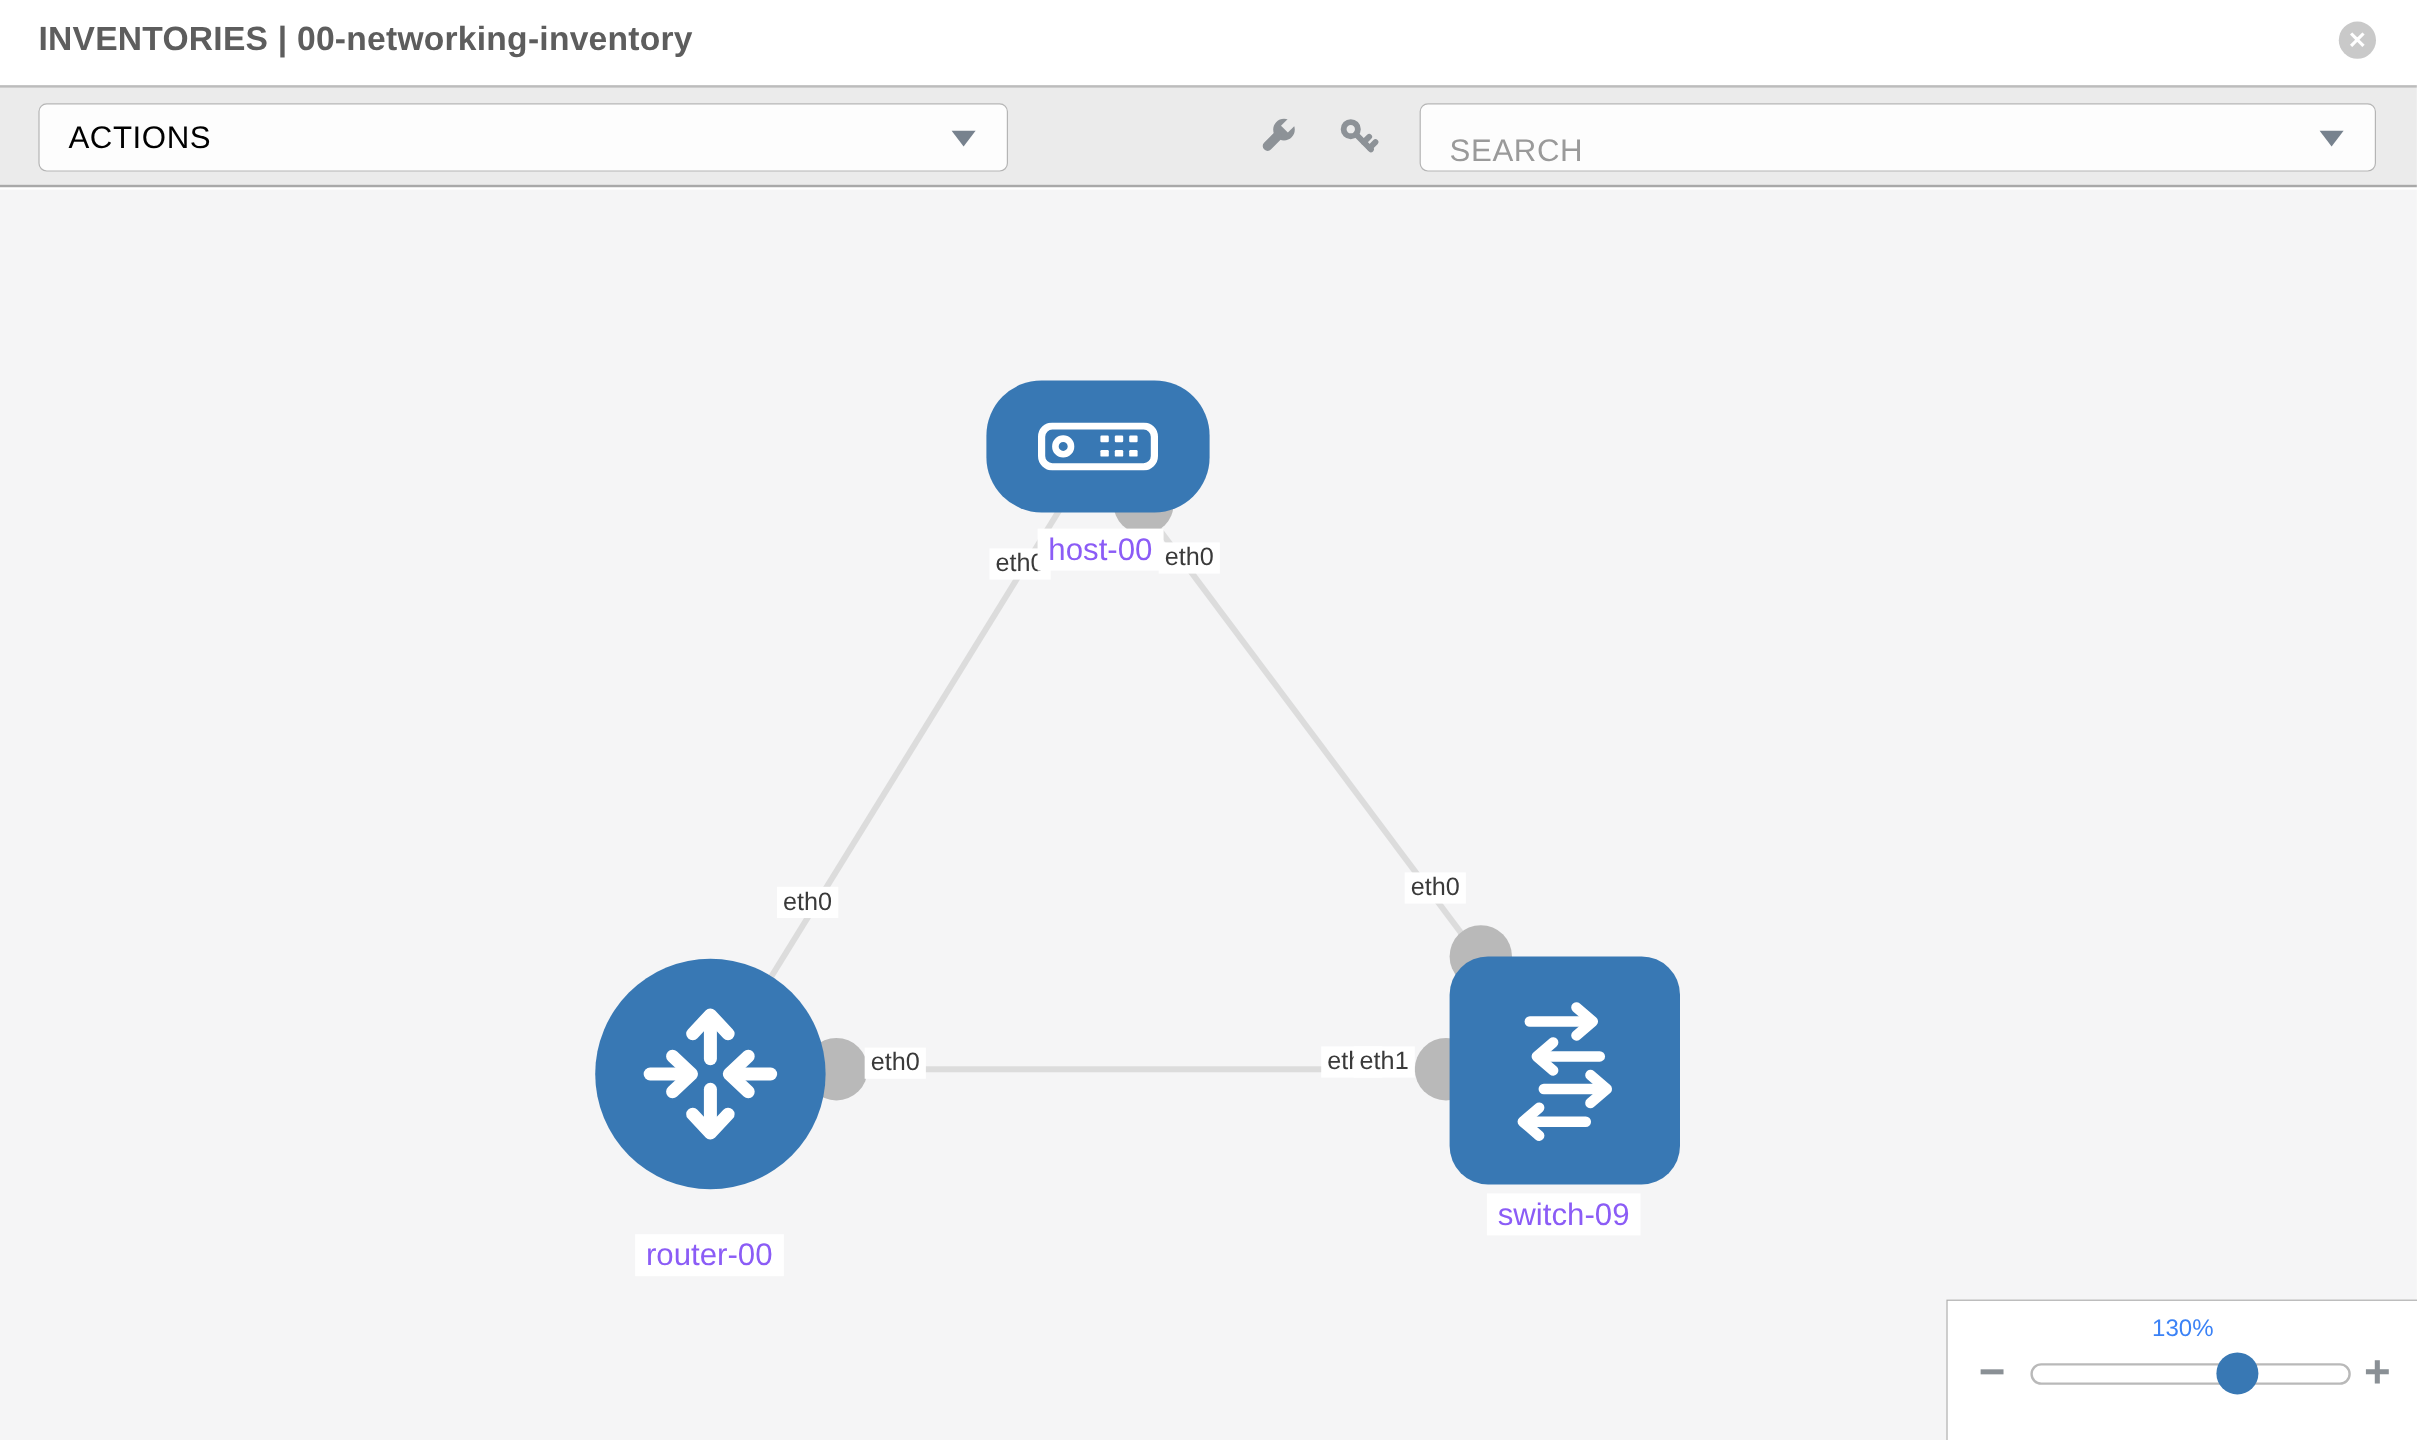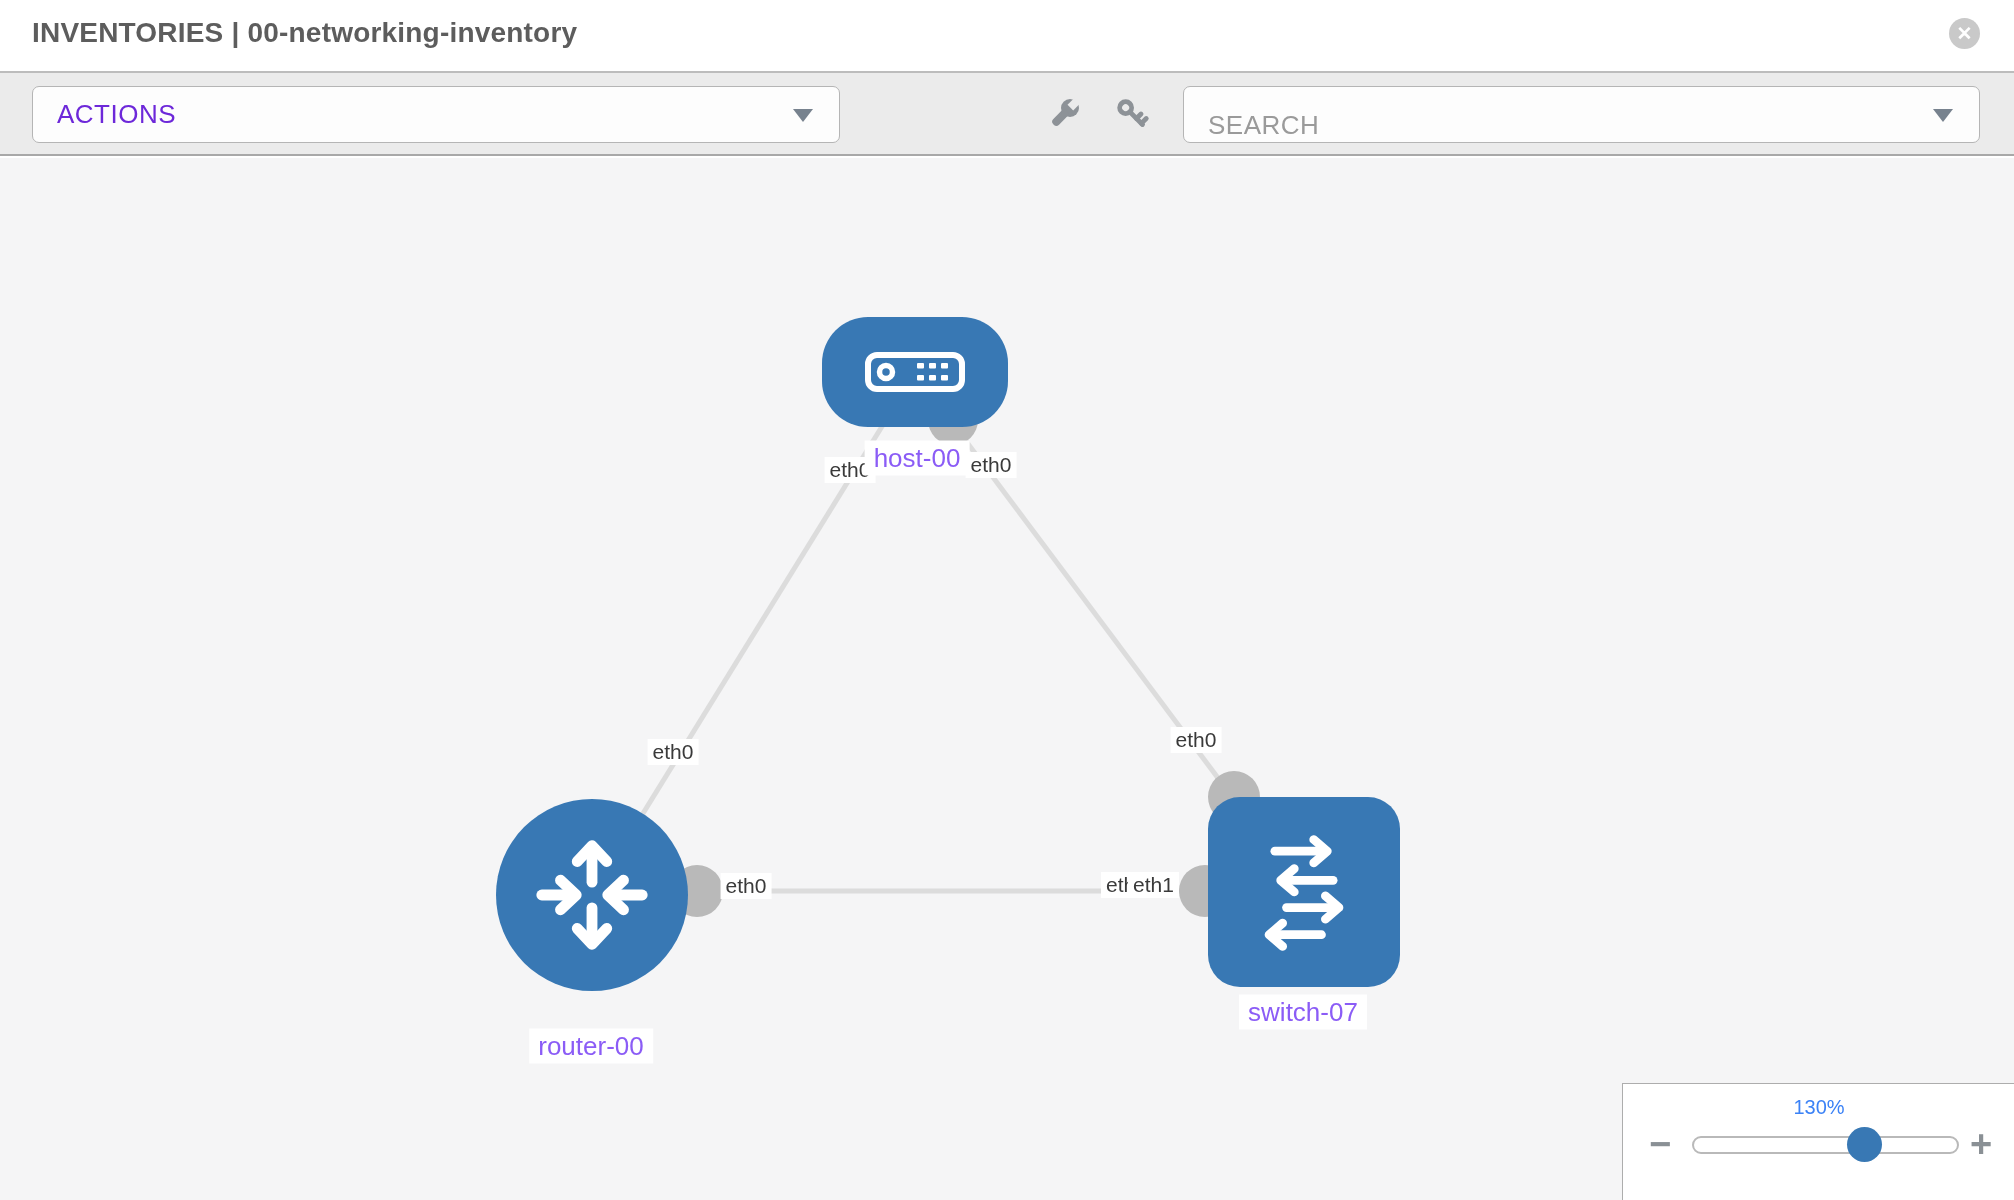--- a/index.html
+++ b/index.html
@@ -16,21 +16,21 @@
     font-weight:700; display:flex; align-items:center; justify-content:center;
     cursor:pointer; }
 
   
   .toolbar { position:absolute; left:0; top:71px; width:2014px; height:85px;
     background:#ebebeb; border-top:2px solid #bcbcbc; border-bottom:2px solid #a8a8a8; }
   .combo { position:absolute; top:13px; height:57px; background:#fdfdfd;
     border:1px solid #b5b5b5; border-radius:7px; display:flex; align-items:center; }
   .combo-actions { left:32px; width:808px; }
   .combo-search  { left:1183px; width:797px; }
-  .combo-label { margin-left:24px; font-size:26px; color:#6d28d9; letter-spacing:0.5px; }
+  .combo-label { margin-left:24px; font-size:26px; color:#000000; letter-spacing:0.5px; }
   .combo input { border:none; outline:none; background:transparent; margin-left:24px;
     font-size:26px; color:#777; width:650px; font-family:"Liberation Sans", sans-serif;margin-top:22px; }
   .combo input::placeholder { color:#9a9a9a; opacity:1; letter-spacing:0.5px; }
   .caret { position:absolute; right:26px; top:50%; margin-top:-6px; width:0; height:0;
     border-left:10px solid transparent; border-right:10px solid transparent;
     border-top:13px solid #77828e; }
   .tool-icon { position:absolute; top:96px; width:36px; height:36px; cursor:pointer; }
   .tool-wrench { left:1046px; }
   .tool-key    { left:1114px; }
 
@@ -154,21 +154,21 @@
         <path d="M60 46 L46 58 L60 70"></path>
       <path d="M52 86 L102 86"></path>
         <path d="M92 74 L106 86 L92 98"></path>
       <path d="M88 114 L38 114"></path>
         <path d="M48 102 L34 114 L48 126"></path>
     </svg>
   </div>
 
   <span class="node-label" style="left:917px; top:300px;">host-00</span>
   <span class="node-label" style="left:591px; top:888px;text-align:right;">router-00</span>
-  <span class="node-label" style="left:1303px; top:854px;">switch-07</span>
+  <span class="node-label" style="left:1303px; top:854px;">switch-09</span>
 
   <span class="port-label port-centered" style="left:850px; top:312px;">eth0</span>
   <span class="port-label port-centered" style="left:991px; top:307px;">eth0</span>
   <span class="port-label port-centered" style="left:673px; top:594px;">eth0</span>
   <span class="port-label port-centered" style="left:1196px; top:582px;">eth0</span>
   <span class="port-label port-centered" style="left:746px; top:728px;">eth0</span>
 
   <span class="port-label" style="left:1101px; top:714px; z-index:4;">eth0</span>
   <span class="port-label" style="left:1128px; top:714px; z-index:5;">eth1</span>
 

